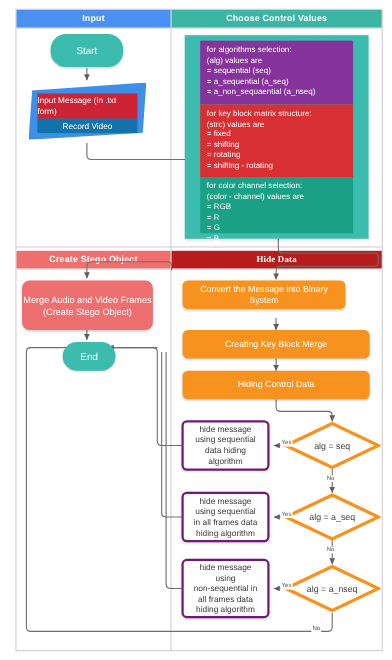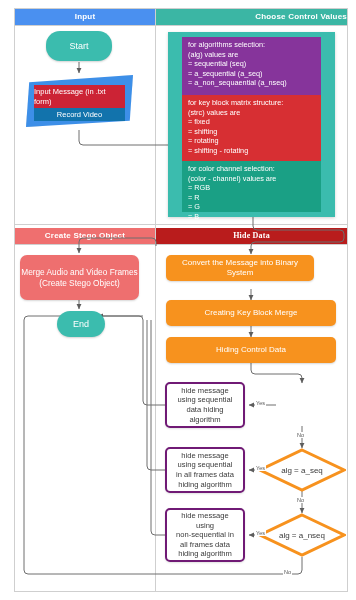--- a/index.html
+++ b/index.html
@@ -12,21 +12,21 @@
   .frame{position:absolute;left:14px;top:8px;width:334px;height:584px;
          border:1px solid #cfcfcf;box-sizing:border-box;background:#fff;}
 
   
   .vdiv{position:absolute;left:155px;top:8px;width:1px;height:584px;background:#cfcfcf;}
 
   
   .lane-hdr{position:absolute;height:16px;line-height:16px;text-align:center;
             color:#ffffff;font-size:8px;font-weight:bold;letter-spacing:.2px;}
   .hdr-input{left:15px;top:9px;width:140px;background:#4a90f0;}
-  .hdr-ccv{left:156px;top:9px;width:191px;background:#3bb6a4;text-align:right;}
+  .hdr-ccv{left:156px;top:9px;width:191px;background:#3bb6a4;}
   .hdr-cso{left:15px;top:228px;width:140px;background:#ef6f6f;}
   .hdr-hide{left:156px;top:228px;width:191px;background:#b91c1c;font-family:Liberation Serif, serif;}
 
   
   .hsep{position:absolute;left:15px;width:332px;height:1px;background:#cfcfcf;}
 
   
   .node{position:absolute;box-sizing:border-box;display:flex;align-items:center;
         justify-content:center;text-align:center;color:#fff;}
 
@@ -187,20 +187,26 @@
   <div class="node wbox" style="left:165px;top:447px;width:80px;height:46px;">hide message
 using sequential
 in all frames data
 hiding algorithm</div>
   <div class="node wbox" style="left:165px;top:508px;width:80px;height:54px;">hide message
 using
 non-sequential in
 all frames data
 hiding algorithm</div>
 
+  <div class="dia" style="left:258px;top:383px;width:88px;height:44px;">
+    <svg class="shape" viewBox="0 0 88 44">
+        <polygon points="44,2 86,22 44,42 2,22" fill="#ffffff" stroke="#f7921e" stroke-width="3"></polygon>
+      </svg>
+    <div class="txt">alg = seq</div>
+  </div>
   <div class="dia" style="left:258px;top:448px;width:88px;height:44px;">
     <svg class="shape" viewBox="0 0 88 44">
         <polygon points="44,2 86,22 44,42 2,22" fill="#ffffff" stroke="#f7921e" stroke-width="3"></polygon>
       </svg>
     <div class="txt">alg = a_seq</div>
   </div>
   <div class="dia" style="left:258px;top:513px;width:88px;height:44px;">
     <svg class="shape" viewBox="0 0 88 44">
         <polygon points="44,2 86,22 44,42 2,22" fill="#ffffff" stroke="#f7921e" stroke-width="3"></polygon>
       </svg>

